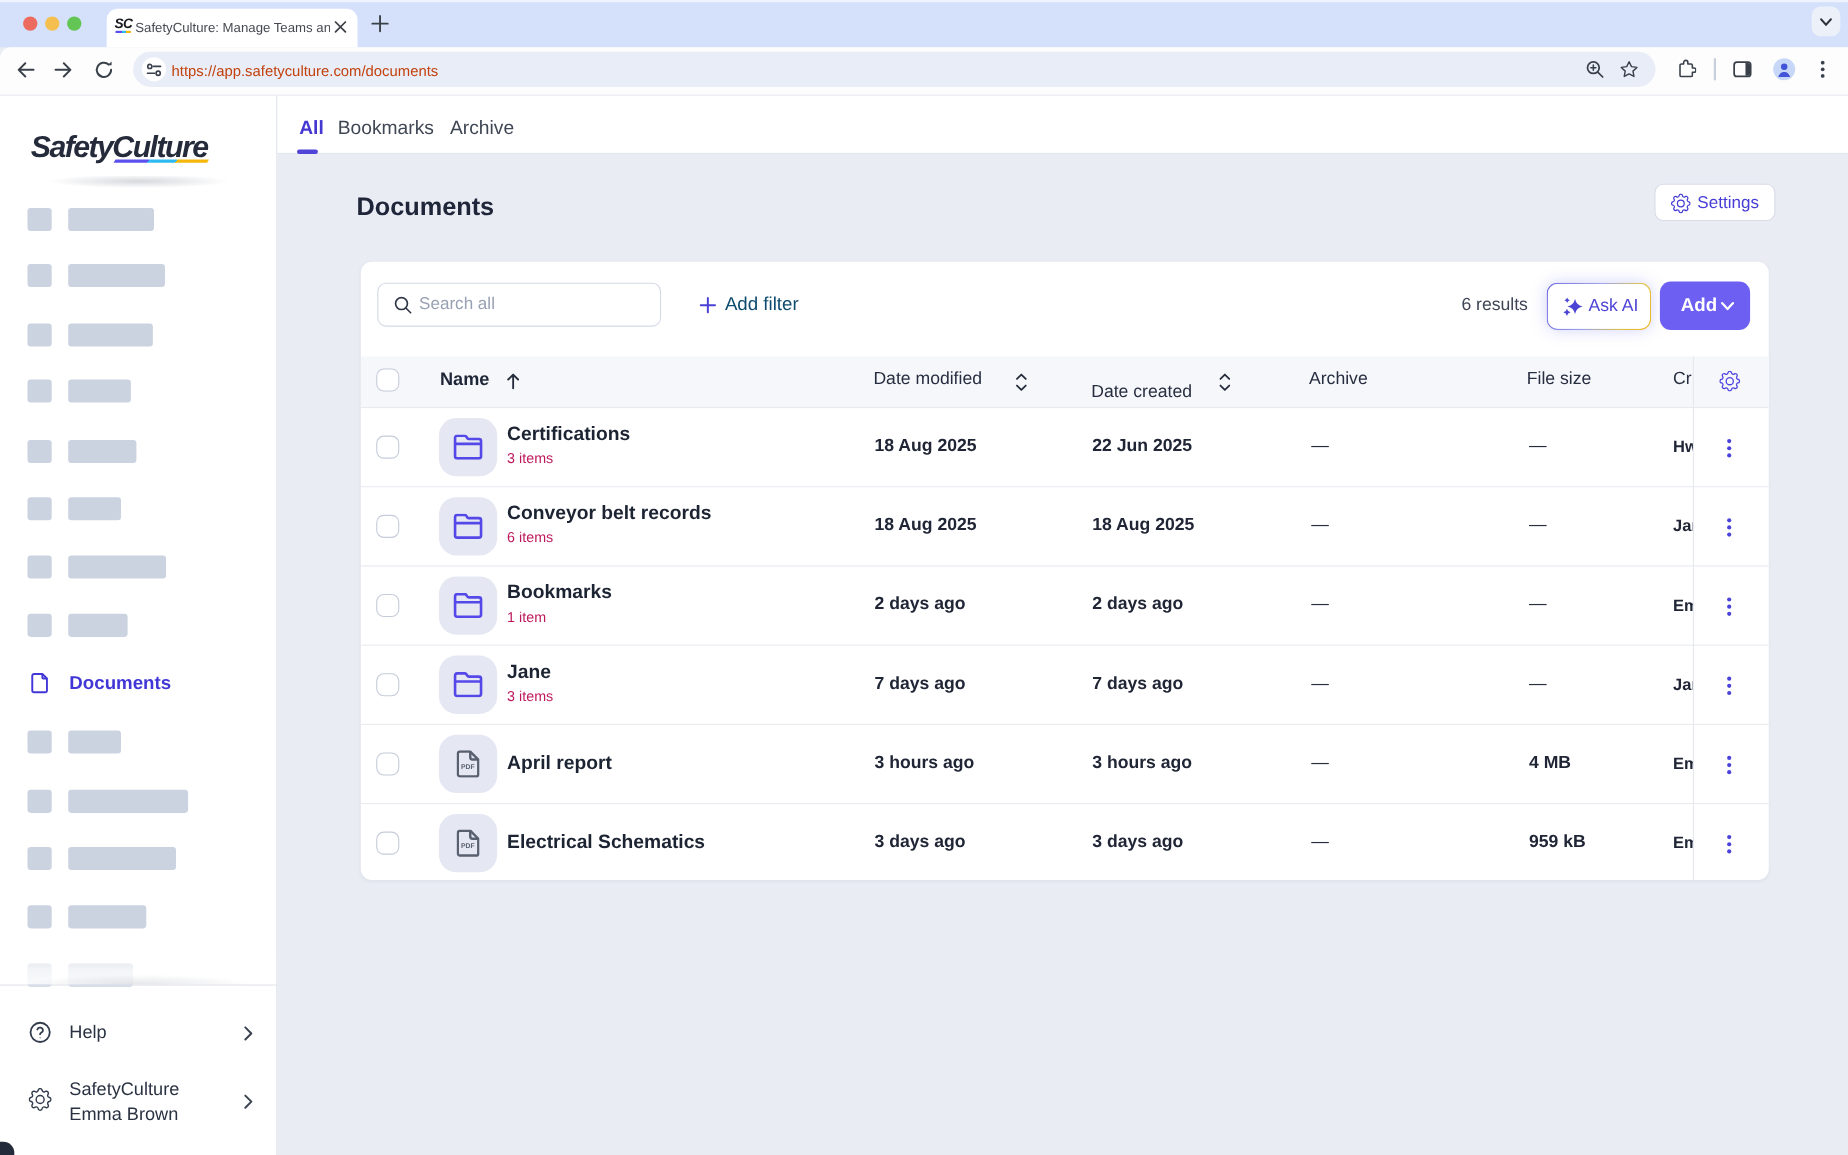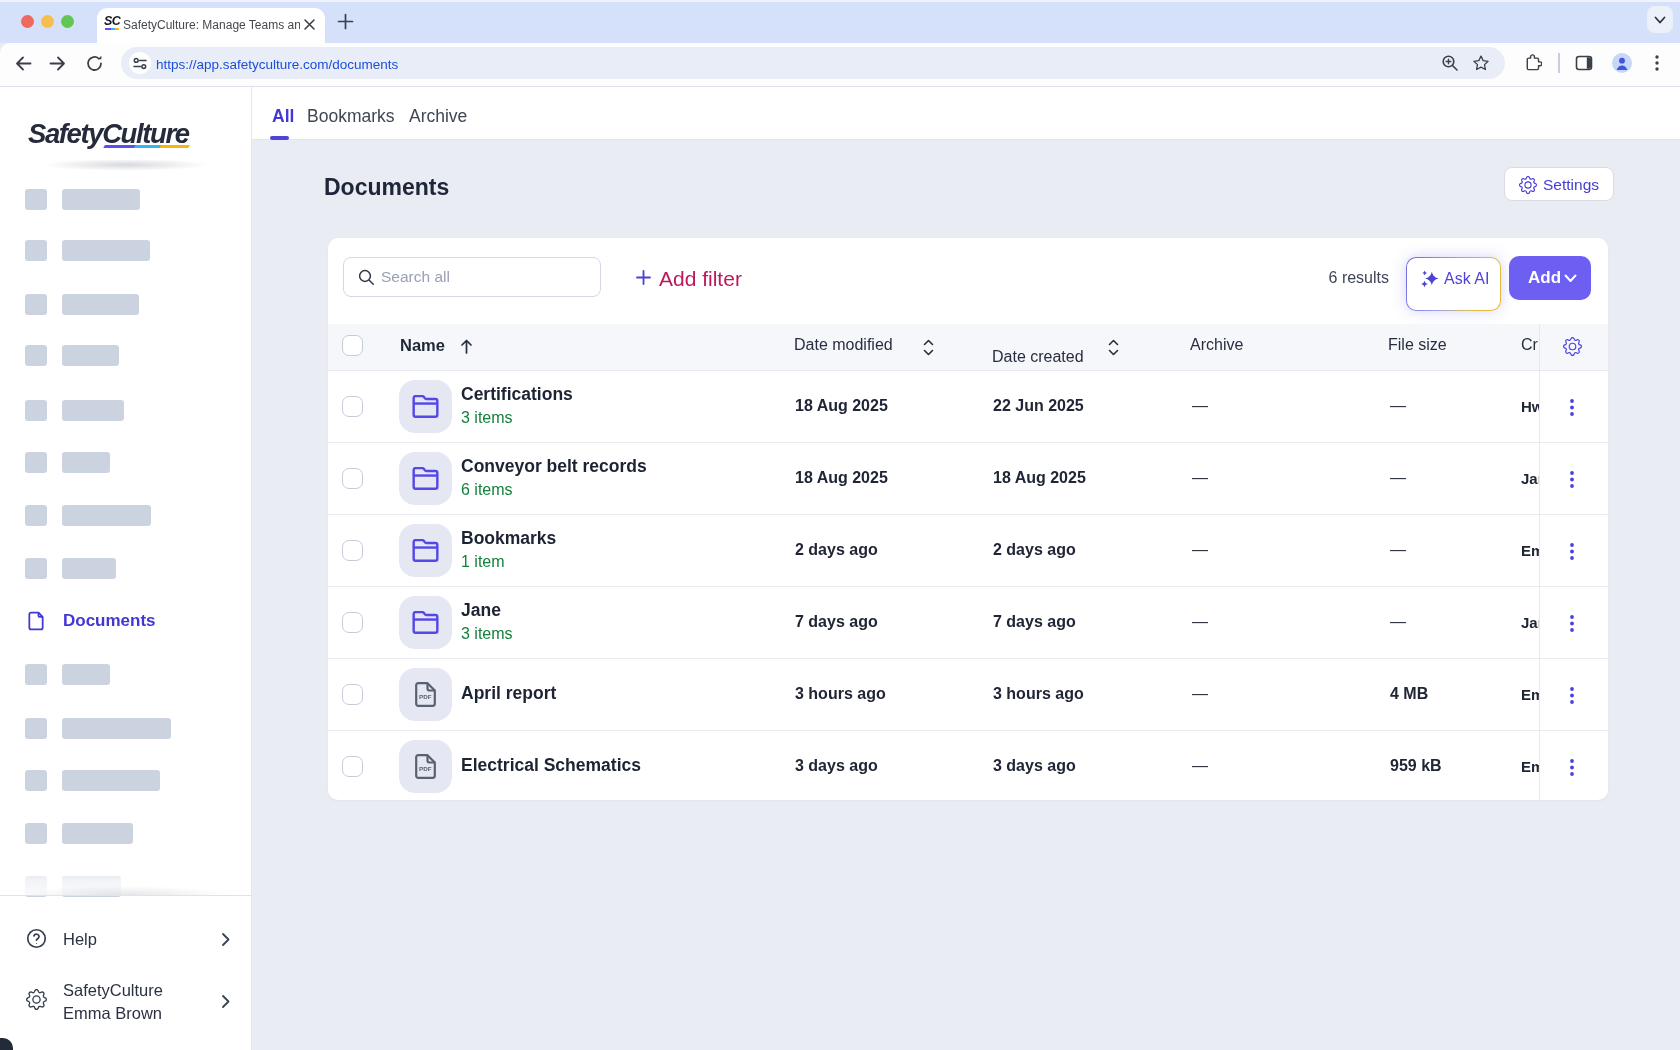--- a/index.html
+++ b/index.html
@@ -11,21 +11,21 @@
 .light{width:13px;height:13px;border-radius:50%;top:15px}
 #tab{left:97px;top:8px;width:228px;height:35px;background:#fff;border-radius:10px 10px 0 0}
 #tabtitle{left:123px;top:18px;font-size:12px;color:#45494f;width:177px;white-space:nowrap;overflow:hidden}
 #favsc{left:104px;top:14px;font-size:12.5px;font-weight:800;font-style:italic;color:#17191e;letter-spacing:-0.5px}
 #favline{left:105px;top:28px;width:14px;height:2px;background:linear-gradient(90deg,#5b50ee 0 40%,#2fb9f1 0 70%,#f5b70a 0)}
 #newtab{left:336px;top:12px;width:19px;height:19px}
 #chevbtn{left:1647px;top:6px;width:26px;height:27px;background:#ecf0f9;border-radius:8px}
 #toolbar{left:0;top:43px;width:1680px;height:44px;background:#fdfdfe;border-bottom:1px solid #dde1e9;border-radius:10px 0 0 0}
 #addrbar{left:121px;top:47px;width:1384px;height:32px;background:#e9edf7;border-radius:16px}
 #sitecirc{left:129px;top:52px;width:22px;height:22px;background:#fff;border-radius:50%}
-#urltext{left:156px;top:56.5px;font-size:13.5px;color:#1d4ed8}
+#urltext{left:156px;top:56.5px;font-size:13.5px;color:#c2410c}
 
 #sidebar{left:0;top:87px;width:252px;height:963px;background:#fff;border-right:1px solid #e4e7ee}
 #tabsbar{left:252px;top:87px;width:1428px;height:53px;background:#fff;border-bottom:1px solid #e3e6ed}
 #logo{left:28px;top:118px;font-size:27.5px;font-weight:800;font-style:italic;letter-spacing:-1.4px;color:#252b3b}
 #logoline{left:104px;top:144.5px;width:85px;height:3.4px;transform:skewX(-30deg);background:linear-gradient(90deg,#5b50ee 0 36%,#2fb9f1 0 66%,#f5b70a 0)}
 #logoshadow{left:8px;top:160px;width:236px;height:16px;background:radial-gradient(50% 55% at 50% 30%,rgba(70,80,100,0.22),rgba(70,80,100,0) 70%)}
 .sq{left:25px;width:22px;height:21px;border-radius:3px;background:#ccd3e0}
 .bar{left:62px;height:21px;border-radius:3px;background:#ccd3e0}
 #doclabel{left:63px;top:611px;font-size:17px;font-weight:700;color:#4136d6}
 #sbfade{left:0;top:860px;width:251px;height:35px;background:linear-gradient(to bottom,rgba(255,255,255,0),rgba(255,255,255,0.75) 60%,rgba(255,255,255,0.9))}
@@ -34,34 +34,34 @@
 .sbtext{font-size:16.5px;color:#2a3242}
 
 .tabitem{top:106px;font-size:17.5px;color:#3f4654}
 #alltab{left:272px;color:#4438d1;font-weight:700}
 #allunder{left:270px;top:136px;width:19px;height:3.5px;border-radius:2px;background:#4f43d8}
 #h1{left:324px;top:174px;font-size:23px;font-weight:700;color:#20263a}
 #settingsbtn{left:1504px;top:167px;width:110px;height:34px;background:#fff;border:1px solid #d9dce7;border-radius:8px}
 #card{left:328px;top:238px;width:1280px;height:562px;background:#fff;border-radius:10px;overflow:hidden;box-shadow:0 1px 3px rgba(40,50,80,0.05)}
 #searchbox{left:15px;top:19px;width:258px;height:40px;border:1px solid #d4d9e6;border-radius:8px}
 #searchph{left:53px;top:30px;font-size:15.5px;color:#98a0b3}
-#addfilter{left:331px;top:29px;font-size:21px;color:#be185d}
+#addfilter{left:331px;top:29px;font-size:17px;color:#0c4a6e}
 #results{left:999px;top:31px;font-size:16px;color:#3e4556;width:62px;text-align:right}
-#askai{left:1078px;top:19px;width:95px;height:54px;border-radius:10px;border:1.6px solid transparent;background:linear-gradient(#fff,#fff) padding-box,linear-gradient(115deg,#6f66e0 0%,#9aa2ea 45%,#d9c24a 75%,#f0b429 100%) border-box;box-shadow:0 0 14px rgba(130,130,240,0.35)}
+#askai{left:1078px;top:19px;width:95px;height:43px;border-radius:10px;border:1.6px solid transparent;background:linear-gradient(#fff,#fff) padding-box,linear-gradient(115deg,#6f66e0 0%,#9aa2ea 45%,#d9c24a 75%,#f0b429 100%) border-box;box-shadow:0 0 14px rgba(130,130,240,0.35)}
 #askaitext{left:37px;top:12px;font-size:16px;color:#4d43d6}
 #addbtn{left:1181px;top:18px;width:82px;height:44px;border-radius:10px;background:#6c5ff2}
 #addtext{left:19px;top:12px;font-size:17px;font-weight:700;color:#fff}
 #thead{left:0;top:86px;width:1280px;height:47px;background:#f6f7fa;border-bottom:1px solid #e7e9ef}
 .hlabel{top:98px;font-size:16px;color:#272e40}
 #vdiv{left:1211px;top:86px;width:1px;height:476px;background:#e5e8ee}
 .cbx{left:14px;width:21px;height:21px;border:1.4px solid #c5cbd9;border-radius:7px;background:#fff}
 .row{left:0;width:1280px;height:72px;border-bottom:1px solid #e8eaef}
 .tile{left:71px;width:53px;height:53px;border-radius:16px;background:#e5e8f3}
 .rtitle{left:133px;font-size:17.5px;font-weight:700;color:#1c2332}
-.rsub{left:133px;font-size:16px;color:#15803d}
+.rsub{left:133px;font-size:13px;color:#be185d}
 .rdate{font-size:16px;font-weight:700;color:#202636}
 .rdash{font-size:16px;color:#272e3e}
 .rcreated{left:1193px;width:19px;overflow:hidden;font-size:15px;font-weight:700;color:#202636;white-space:nowrap}
 </style>
 </head>
 <body>
 <div class="abs" id="tabstrip"></div>
 <div class="abs light" style="left:21px;background:#ed6a5e"></div>
 <div class="abs light" style="left:41px;background:#f5bf4f"></div>
 <div class="abs light" style="left:61px;background:#62c554"></div>

